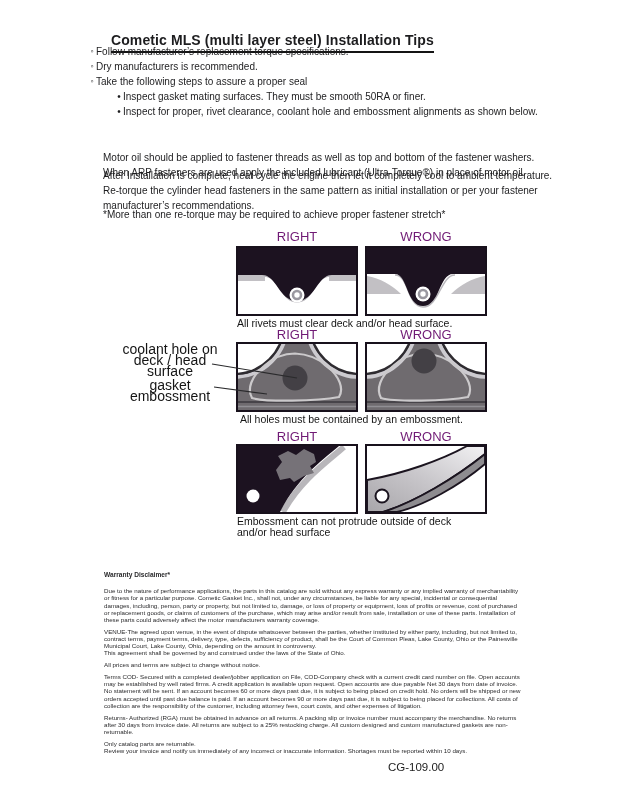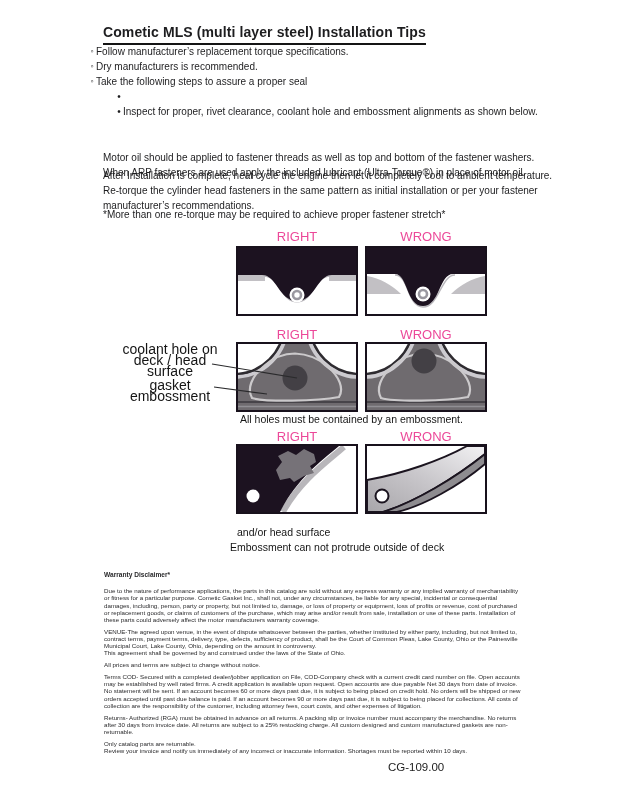--- a/index.html
+++ b/index.html
@@ -2,48 +2,48 @@
 <html><head>
 <meta charset="utf-8">
 <style>
   html,body{margin:0;padding:0;background:#ffffff;}
   .page{
     position:relative;width:618px;height:800px;background:#ffffff;overflow:hidden;
     font-family:"Liberation Sans", sans-serif;color:#1d1d1f;
   }
   
   .title{
-    position:absolute;left:103px;top:24px;margin:0;
+    position:absolute;left:103px;top:24px;margin:8px;
     font-size:14px;font-weight:bold;letter-spacing:0.1px;
     border-bottom:2px solid #141414;padding-bottom:3px;display:inline-block;
   }
   .bullets{position:absolute;left:88px;top:44px;width:470px;font-size:10px;}
   .brow{display:flex;line-height:15px;}
   .brow .mk{width:8px;flex:0 0 8px;text-align:center;font-size:9px;}
   .brow.sub{margin-left:27px;}
   .brow.sub .mk{font-size:10px;}
   .sec-head{position:absolute;left:103px;top:115px;margin:0;font-size:12.5px;font-weight:bold;}
   .body{position:absolute;left:103px;margin:0;width:452px;font-size:10px;line-height:15px;}
   .p1{top:122px;margin-top:28px;}
   .p2{top:168px;}
   .note{top:207px;}
   
-  .dlabel{position:absolute;width:122px;text-align:center;font-size:13px;color:#ec4899;}
+  .dlabel{position:absolute;width:122px;text-align:center;font-size:13px;color:#701a75;}
   .lab-l{left:236px;} .lab-r{left:365px;}
   .row1{top:229px;} .row2{top:327px;} .row3{top:429px;}
   .dbox{
     position:absolute;width:122px;height:70px;box-sizing:border-box;
     border:2px solid #18111c;background:#fff;
   }
   .b1{top:246px;} .b2{top:342px;} .b3{top:444px;}
   .bxl{left:236px;} .bxr{left:365px;}
   .cap{position:absolute;font-size:10.5px;line-height:11.5px;color:#151515;}
   .cap1{left:237px;top:318px;}
   .cap2{left:240px;top:414px;text-align:center;}
-  .cap3a{left:230px;top:516px;margin-top:26px;}
+  .cap3a{left:237px;top:516px;}
   .cap3b{left:237px;top:527px;text-align:center;}
   .side-label{
     position:absolute;left:112px;width:116px;text-align:center;
     font-size:14px;line-height:11px;color:#151515;
   }
   .lbl-coolant{top:344px;}
   .lbl-emboss{top:380px;}
   .leader-overlay{position:absolute;left:100px;top:338px;pointer-events:none;z-index:5;}
   
   .legal{position:absolute;left:104px;top:571px;width:418px;font-size:6.2px;line-height:7.2px;color:#2a2a2c;}
@@ -67,20 +67,21 @@
     <div class="brow">
       <span class="mk">◦</span>
       <span>Dry manufacturers is recommended.</span>
     </div>
     <div class="brow">
       <span class="mk">◦</span>
       <span>Take the following steps to assure a proper seal</span>
     </div>
     <div class="brow sub">
       <span class="mk">•</span>
+      <span>Inspect gasket mating surfaces.  They must be smooth 50RA or finer.</span>
     </div>
     <div class="brow sub">
       <span class="mk">•</span>
       <span>Inspect for proper, rivet clearance, coolant hole and embossment alignments as shown below.</span>
     </div>
   </div>
 
   <p class="body p1">Motor oil should be applied to fastener threads as well as top and bottom of the fastener washers. When ARP fasteners are used apply the included lubricant (Ultra-Torque®) in place of motor oil.</p>
   <p class="body p2">After Installation is complete, heat cycle the engine then let it completely cool to ambient temperature. Re-torque the cylinder head fasteners in the same pattern as initial installation or per your fastener manufacturer’s recommendations.</p>
   <p class="body note">*More than one re-torque may be required to achieve proper fastener stretch*</p>
@@ -107,20 +108,21 @@
       <path d="M118,28 C105,30 93,37 84,46 L118,46 Z" fill="#c2c0c4"></path>
       <path d="M28,27 C42,27 40,59 56,59 C72,59 74,27 88,27" fill="none" stroke="#b9b7bc" stroke-width="1.4"></path>
       <path d="M0,0 H118 V26 H86 C72,26 73,58 56,58 C39,58 41,26 28,26 H0 Z" fill="#1c1220"></path>
       <g>
         <circle cx="56" cy="46" r="7.5" fill="#ffffff"></circle>
         <circle cx="56" cy="46" r="4" fill="none" stroke="#9a98a0" stroke-width="2.6"></circle>
       </g>
     </svg>
   </div>
 
+  <div class="cap cap1">All rivets must clear deck and/or head surface.</div>
 
   <div class="dlabel row2 lab-l">RIGHT</div>
   <div class="dlabel row2 lab-r">WRONG</div>
 
   <div class="side-label lbl-coolant">
     <div>coolant hole on</div>
     <div>deck / head surface</div>
   </div>
   <div class="side-label lbl-emboss">gasket embossment</div>
 

